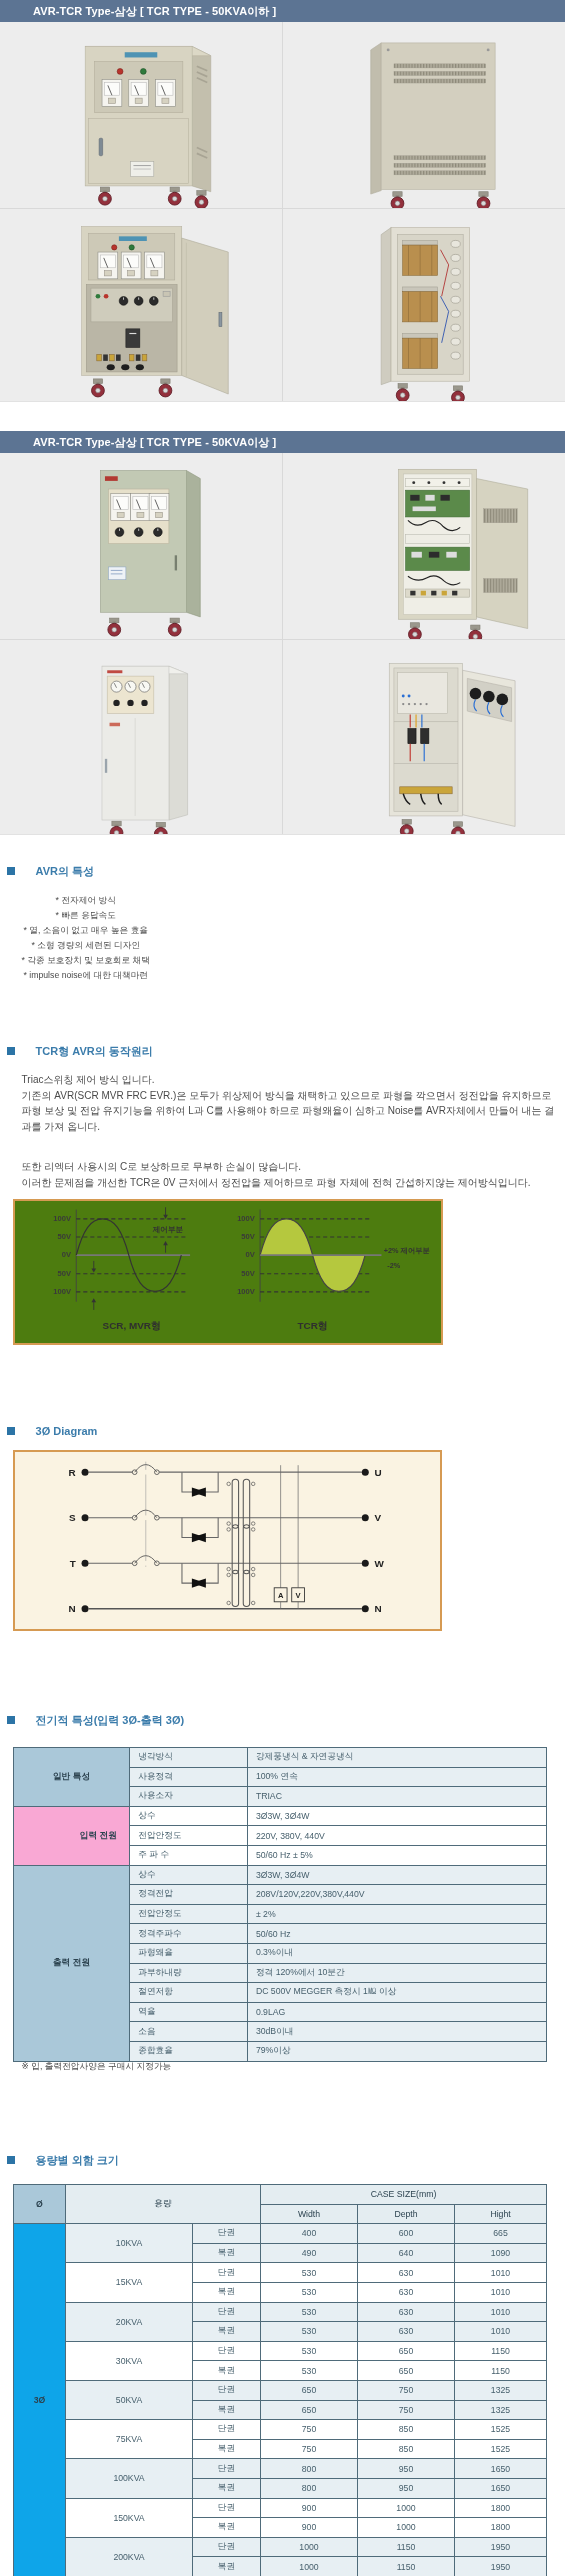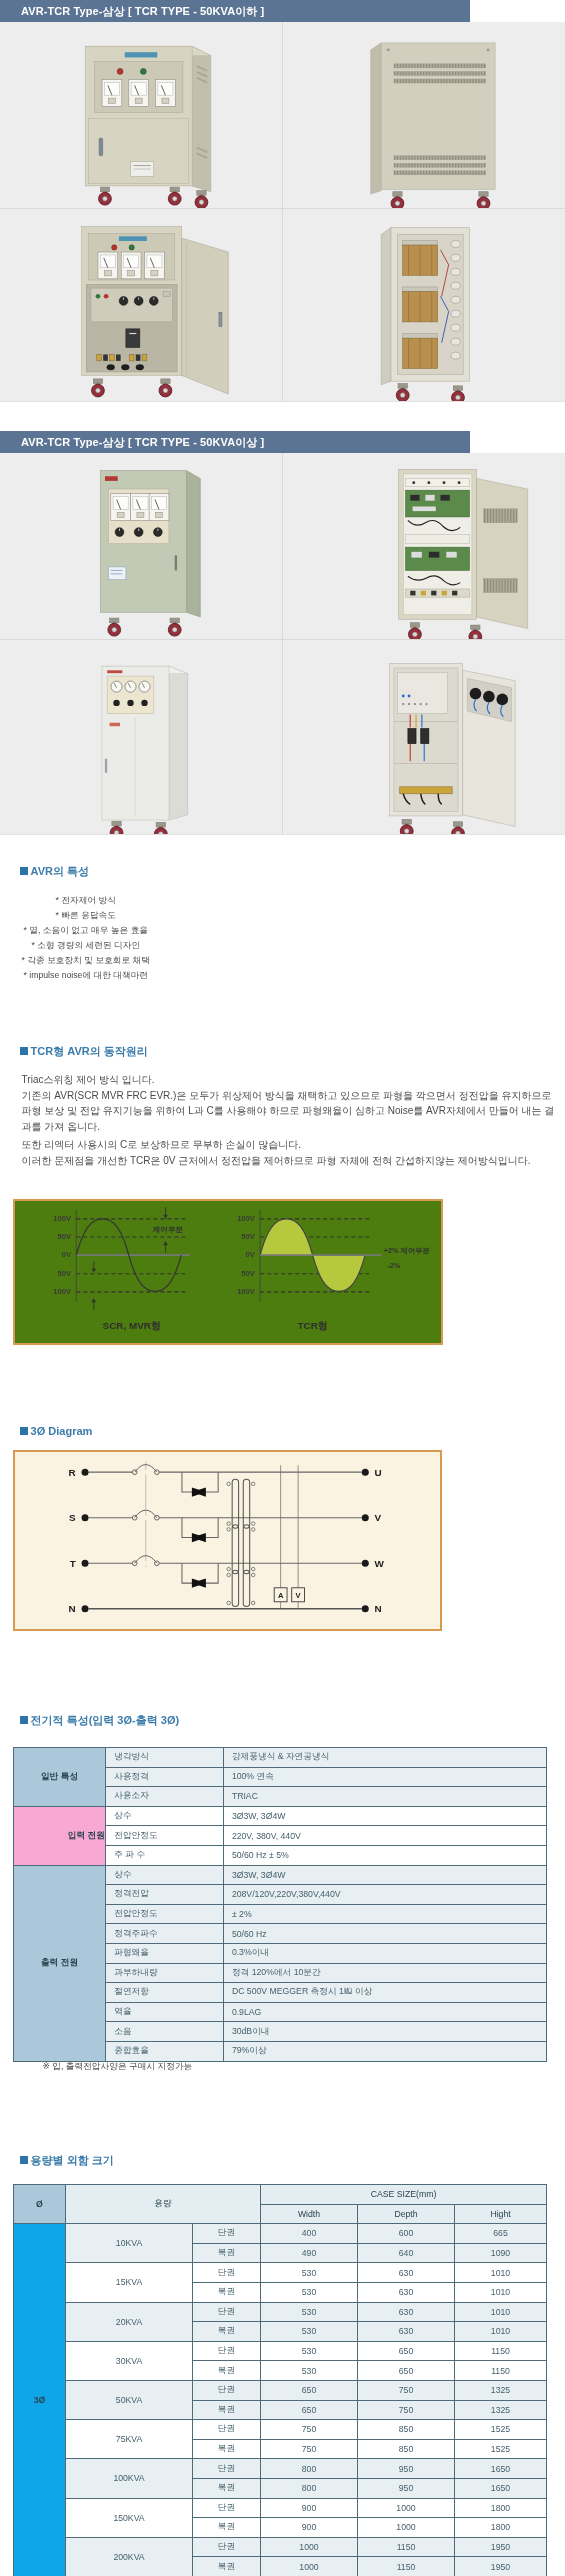--- a/index.html
+++ b/index.html
@@ -1,51 +1,51 @@
 <!DOCTYPE html>
 <html style="font-size:9.3px"><head>
 <meta charset="utf-8">
 <style>
   html,body{margin:0;padding:0;background:#fff;font-family:"Liberation Sans","DejaVu Sans",sans-serif;}
   .page{position:relative;width:565px;height:2576px;background:#ffffff;overflow:hidden;}
 
-  .band{position:absolute;left:0;width:470px;height:22px;background:#5c7493;color:#ffffff;
-        font-weight:bold;font-size:11px;line-height:23px;padding-left:21px;box-sizing:border-box;letter-spacing:0.1px;}
+  .band{position:absolute;left:0;width:565px;height:22px;background:#5c7493;color:#ffffff;
+        font-weight:bold;font-size:11px;line-height:23px;padding-left:33px;box-sizing:border-box;letter-spacing:0.1px;}
 
   .grid{position:absolute;left:0;width:565px;display:grid;grid-template-columns:282px 283px;gap:0.6px;
         background:#d9d9d9;border-bottom:0.6px solid #e2e2e2;}
   #grid1{top:22px;grid-template-rows:186px 192px;}
   #grid2{top:453px;grid-template-rows:186px 194px;}
   .pcell{background:#ededed;overflow:hidden;}
   .pcell svg{width:100%;height:100%;display:block;}
 
-  .sec{position:absolute;left:20px;display:flex;align-items:center;gap:3px;
+  .sec{position:absolute;left:7px;display:flex;align-items:center;gap:21px;
        font-size:11px;font-weight:bold;color:#3b7cab;height:14px;justify-content:center;}
   .sec .sq{width:7.6px;height:7.6px;background:#2c74a6;flex:0 0 auto;}
 
   .features{position:absolute;left:21.6px;top:893px;font-size:8.7px;color:#4a4a4a;line-height:15px;text-align:center;}
   .paras{position:absolute;left:21.6px;top:1072px;width:540px;font-size:10px;color:#4a4a4a;line-height:15.7px;}
-  .paras .mt{margin-top:2px;}
+  .paras .mt{margin-top:24px;}
 
   .wavebox{position:absolute;left:13px;top:1199px;width:430px;height:146px;box-sizing:border-box;
            border:2.3px solid #d69a52;background:#4d7c0f;}
   .circbox{position:absolute;left:13px;top:1450px;width:429px;height:181px;box-sizing:border-box;
            border:2.3px solid #d69a52;background:#faf3e2;}
   .wavebox svg,.circbox svg{width:100%;height:100%;display:block;}
 
   table.spec{position:absolute;left:13px;top:1747px;width:534px;border-collapse:collapse;table-layout:fixed;
              font-size:8.7px;color:#47606d;}
   .spec td{border:0.6px solid #4f6b7a;height:18.6px;padding:0 3.5px 0 8.2px;overflow:hidden;white-space:nowrap;}
-  .spec td.g{width:91px;text-align:center;padding:0;font-weight:bold;color:#2c4350;background:#aac8d9;}
+  .spec td.g{width:91px;text-align:center;padding:12px;font-weight:bold;color:#2c4350;background:#aac8d9;}
   .spec td.g.gw{background:#f9a8d4;text-align:right;}
   .spec td.l{width:105px;}
   .spec tr.t td.b{background:#e7eff3;}
   .spec tr.w td.b{background:#ffffff;}
 
-  .footnote{position:absolute;left:21.6px;top:2061px;font-size:8.7px;color:#4a4a4a;margin-left:21px;}
+  .footnote{position:absolute;left:21.6px;top:2061px;font-size:8.7px;color:#4a4a4a;}
 
   table.case{position:absolute;left:13px;top:2184px;width:534px;border-collapse:collapse;table-layout:fixed;
              font-size:8.7px;color:#47606d;}
   .case th,.case td{border:0.6px solid #4f6b7a;text-align:center;height:18.6px;padding:0;overflow:hidden;white-space:nowrap;}
   .case th{background:#e4edf1;color:#2c4350;font-weight:normal;}
   .case th.ph,.case td.ph{background:#aac8d9;font-weight:bold;color:#2c4350;}
   .case tr.t td{background:#e7eff3;}
   .case tr.w td{background:#ffffff;}
   .case tr.t td.ph,.case tr.w td.ph{background:#0ea5e9;}
 </style>

